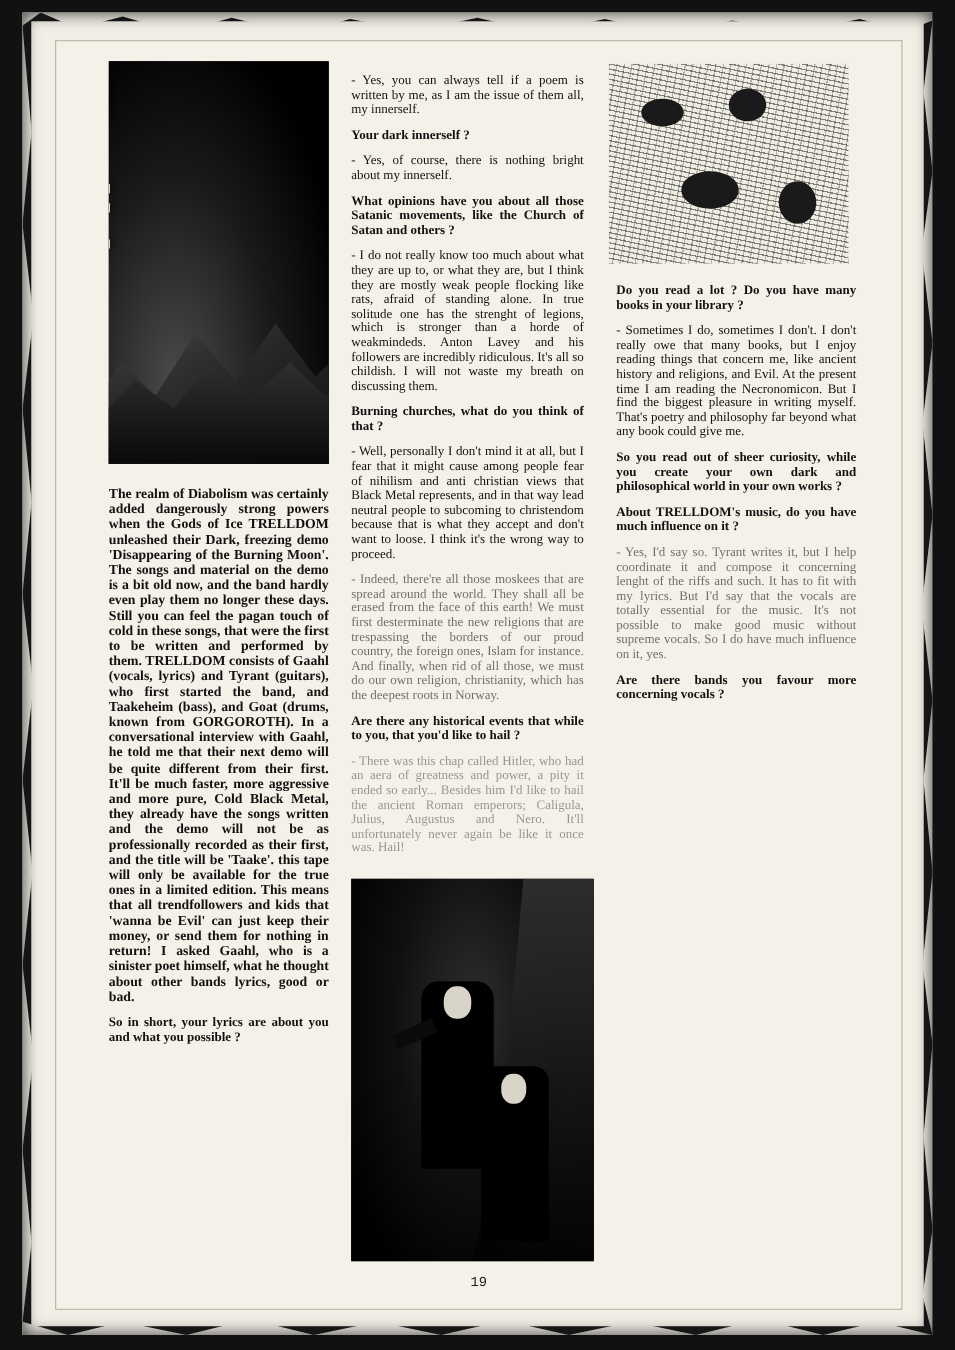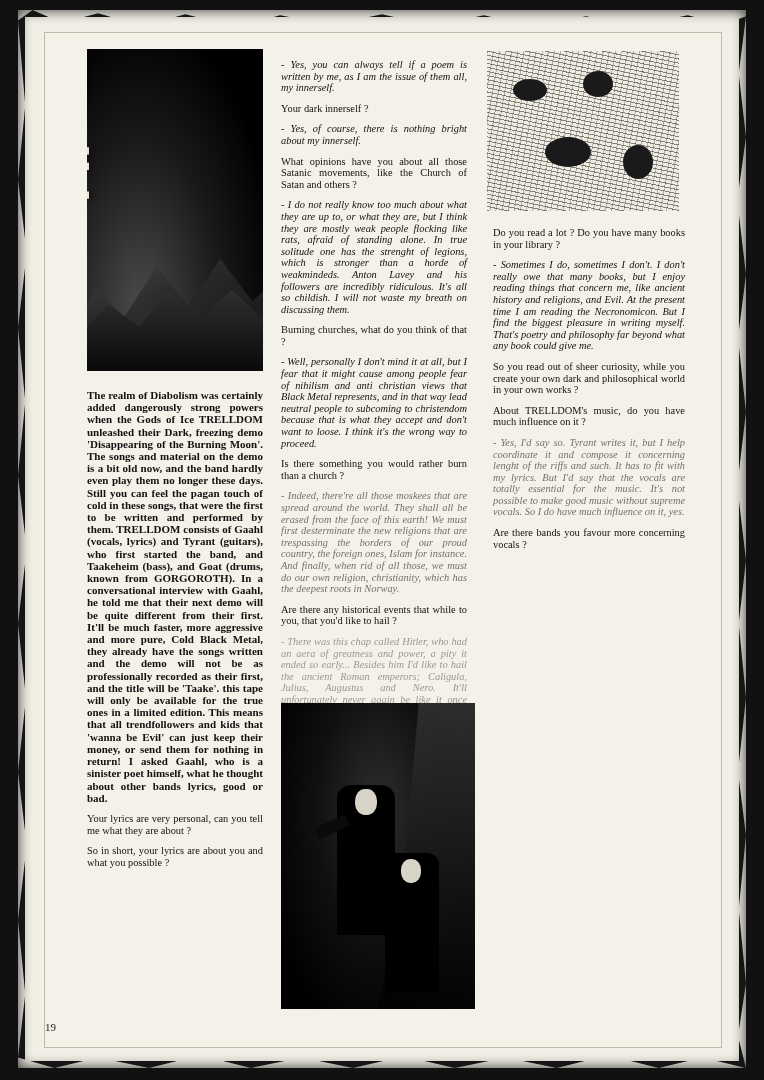--- a/index.html
+++ b/index.html
@@ -66,24 +66,23 @@
   #col-right { left: 448px; width: 192px; }
 
   p {
     margin: 0 0 9px 0;
     font-size: 10.4px;
     line-height: 11.6px;
     text-align: justify;
     font-family: "Liberation Serif", serif;
   }
   p.q {
-    font-weight: normal;
+    font-weight: bold;
   }
   p.a {
-    font-style: italic;
   }
   p.body {
     font-weight: bold;
     font-size: 11px;
     line-height: 12.2px;
   }
   p.fade { opacity: 0.42; }
   p.fade2 { opacity: 0.60; }
 
   
@@ -195,23 +194,23 @@
   #photo .arm {
     position: absolute;
     background: #0a0a0a;
   }
 
   #pagenum {
     position: absolute;
     left: 0;
     right: 0;
     bottom: 14px;
-    text-align: left;
+    text-align: center;
     font-size: 11px;
-    font-family: Liberation Serif, serif;
+    font-family: Liberation Mono, monospace;
     color: #222;
   }
 </style>
 </head>
 <body>
 
 <div id="page">
   <div id="paper">
     <div id="sheet">
 
@@ -226,34 +225,32 @@
         <div class="hatch"></div>
         <div class="blob" style="left:26px;top:28px;width:34px;height:22px;"></div>
         <div class="blob" style="left:96px;top:20px;width:30px;height:26px;"></div>
         <div class="blob" style="left:58px;top:86px;width:46px;height:30px;"></div>
         <div class="blob" style="left:136px;top:94px;width:30px;height:34px;"></div>
       </div>
 
       <div class="col" id="col-left">
         <div style="height:356px;"></div>
         <p class="body">The realm of Diabolism was certainly added dangerously strong powers when the Gods of Ice TRELLDOM unleashed their Dark, freezing demo 'Disappearing of the Burning Moon'. The songs and material on the demo is a bit old now, and the band hardly even play them no longer these days. Still you can feel the pagan touch of cold in these songs, that were the first to be written and performed by them. TRELLDOM consists of Gaahl (vocals, lyrics) and Tyrant (guitars), who first started the band, and Taakeheim (bass), and Goat (drums, known from GORGOROTH). In a conversational interview with Gaahl, he told me that their next demo will be quite different from their first. It'll be much faster, more aggressive and more pure, Cold Black Metal, they already have the songs written and the demo will not be as professionally recorded as their first, and the title will be 'Taake'. this tape will only be available for the true ones in a limited edition. This means that all trendfollowers and kids that 'wanna be Evil' can just keep their money, or send them for nothing in return! I asked Gaahl, who is a sinister poet himself, what he thought about other bands lyrics, good or bad.</p>
-        <p class="q">Your lyrics are very personal, can you tell me what they are about ?</p>
         <p class="q">So in short, your lyrics are about you and what you possible ?</p>
       </div>
 
       <div class="col" id="col-mid">
         <div style="height:26px;"></div>
         <p class="a">- Yes, you can always tell if a poem is written by me, as I am the issue of them all, my innerself.</p>
         <p class="q">Your dark innerself ?</p>
         <p class="a">- Yes, of course, there is nothing bright about my innerself.</p>
         <p class="q">What opinions have you about all those Satanic movements, like the Church of Satan and others ?</p>
         <p class="a">- I do not really know too much about what they are up to, or what they are, but I think they are mostly weak people flocking like rats, afraid of standing alone. In true solitude one has the strenght of legions, which is stronger than a horde of weakmindeds. Anton Lavey and his followers are incredibly ridiculous. It's all so childish. I will not waste my breath on discussing them.</p>
         <p class="q">Burning churches, what do you think of that ?</p>
         <p class="a">- Well, personally I don't mind it at all, but I fear that it might cause among people fear of nihilism and anti christian views that Black Metal represents, and in that way lead neutral people to subcoming to christendom because that is what they accept and don't want to loose. I think it's the wrong way to proceed.</p>
-        <p class="q">Is there something you would rather burn than a church ?</p>
         <p class="a fade2">- Indeed, there're all those moskees that are spread around the world. They shall all be erased from the face of this earth! We must first desterminate the new religions that are trespassing the borders of our proud country, the foreign ones, Islam for instance. And finally, when rid of all those, we must do our own religion, christianity, which has the deepest roots in Norway.</p>
         <p class="q">Are there any historical events that while to you, that you'd like to hail ?</p>
         <p class="a fade">- There was this chap called Hitler, who had an aera of greatness and power, a pity it ended so early... Besides him I'd like to hail the ancient Roman emperors; Caligula, Julius, Augustus and Nero. It'll unfortunately never again be like it once was. Hail!</p>
       </div>
 
       <div id="photo">
         <div class="bg"></div>
         <div class="rock"></div>
         <div class="fig" style="left:56px;top:82px;width:58px;height:150px;border-radius:14px 14px 0 0;"></div>
         <div class="face" style="left:74px;top:86px;width:22px;height:26px;"></div>

